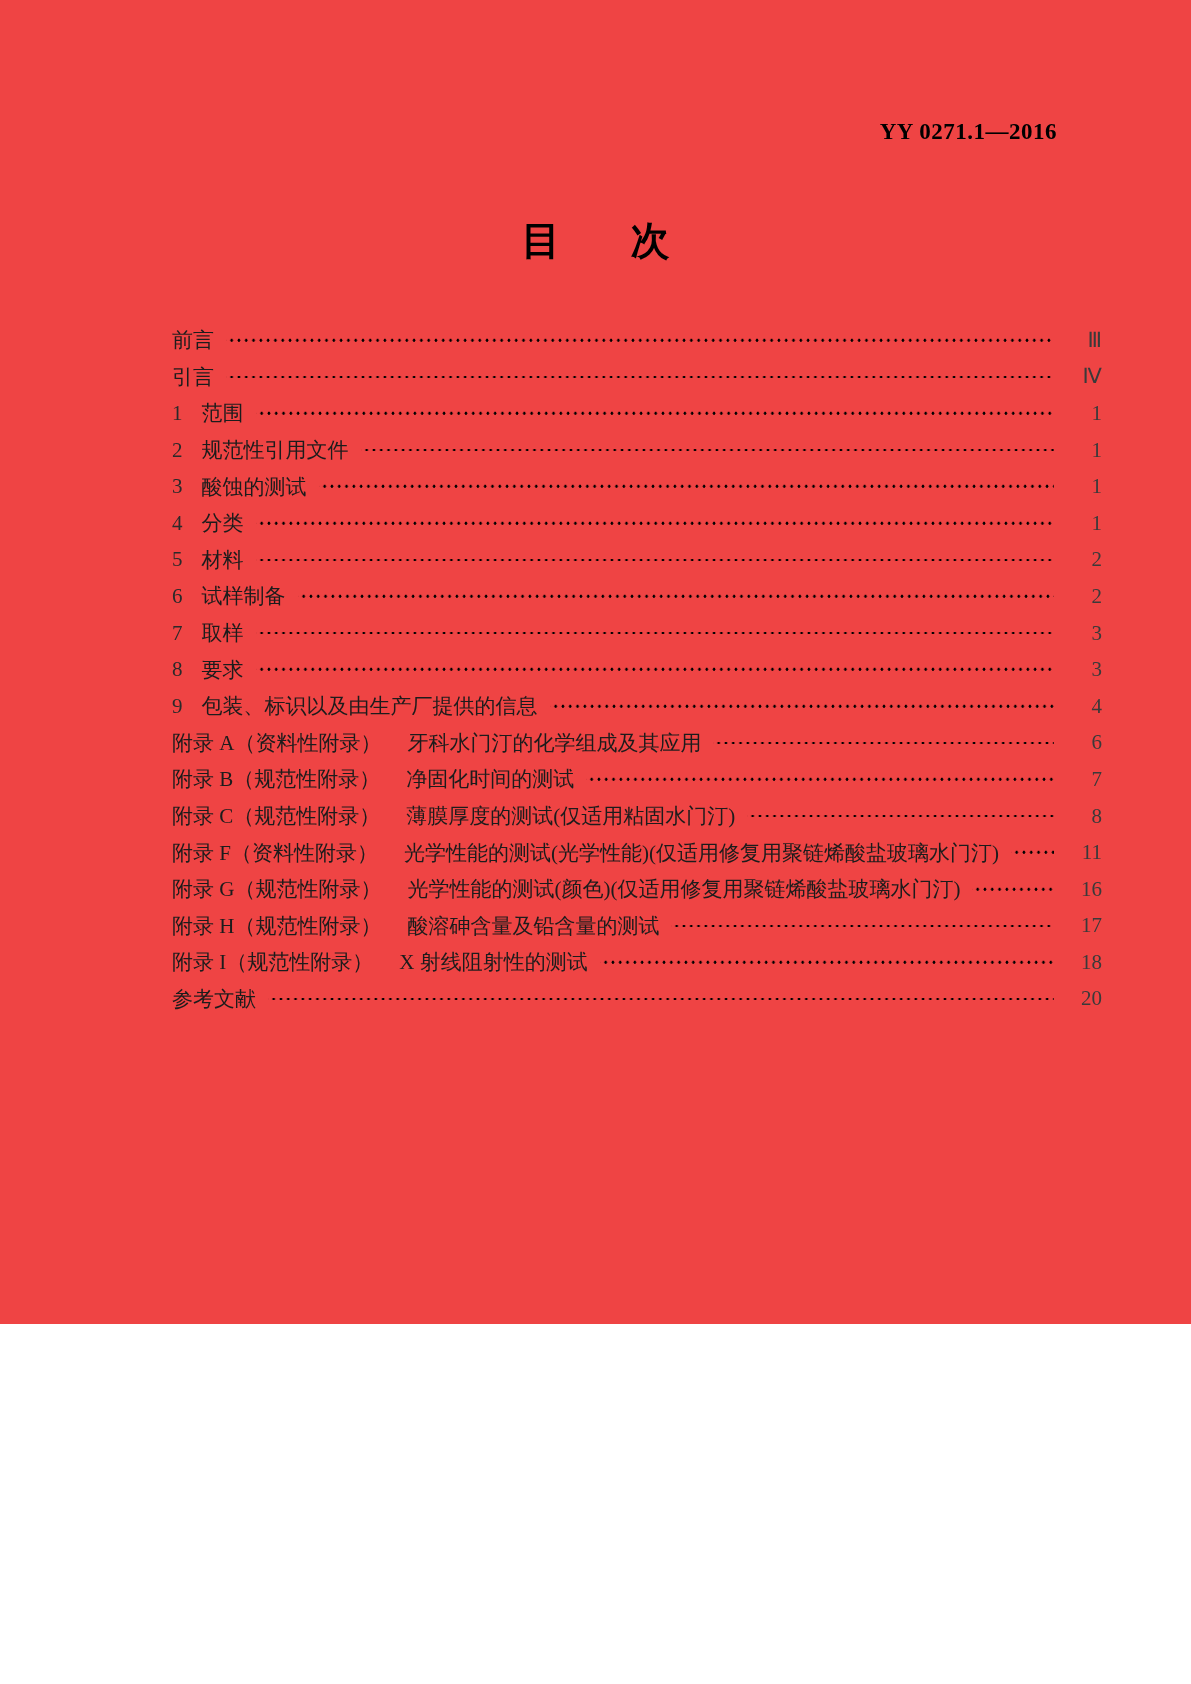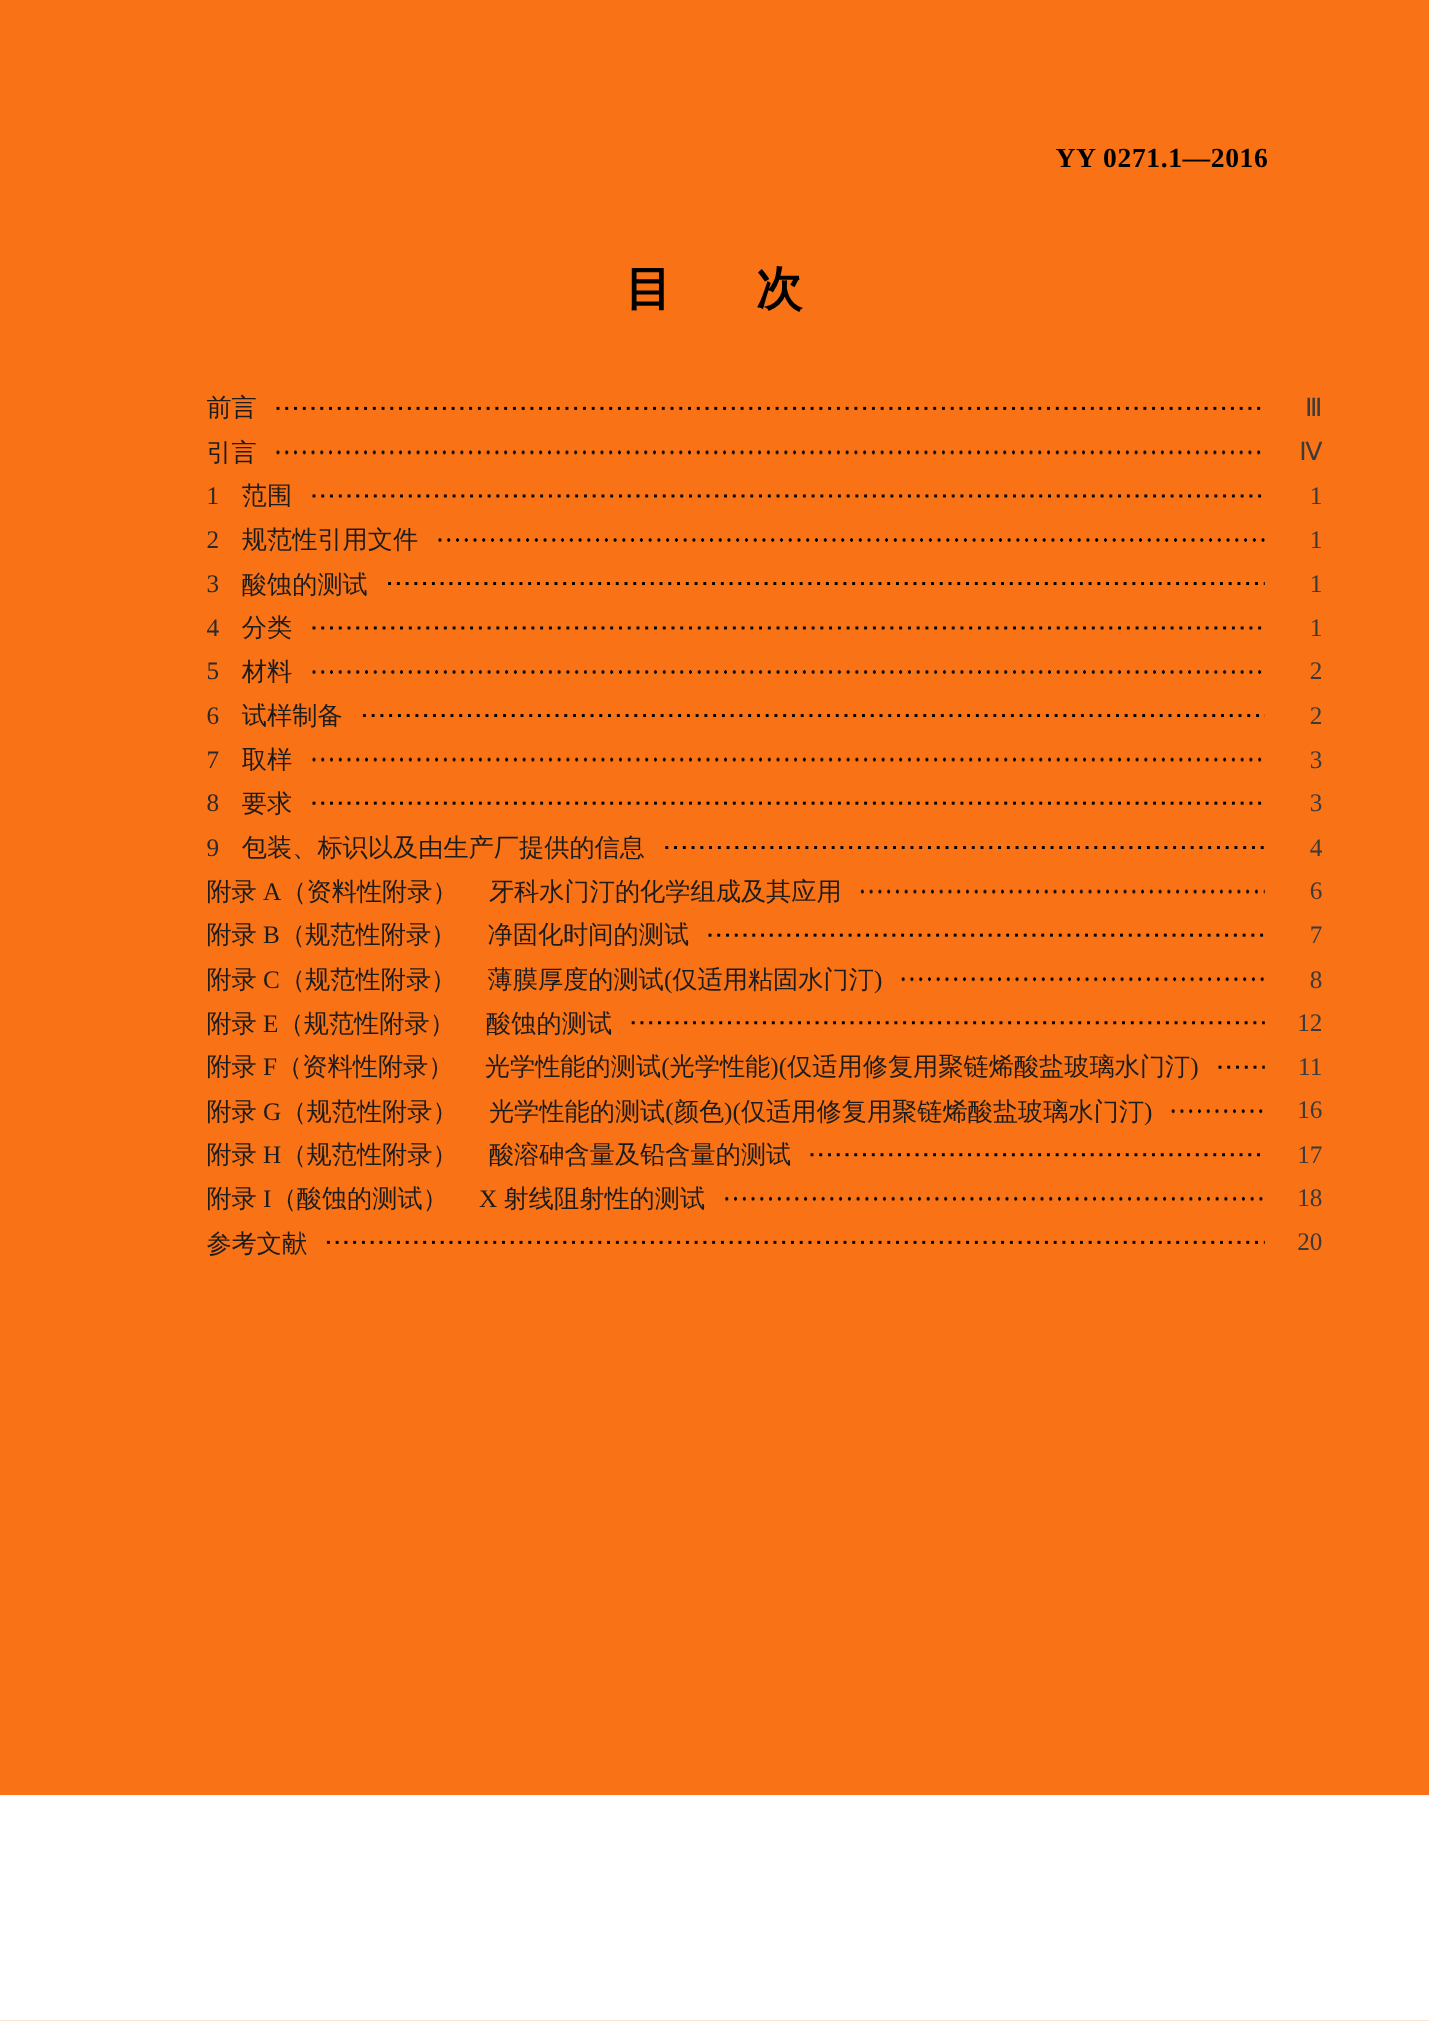--- a/index.html
+++ b/index.html
@@ -1,20 +1,20 @@
 <!DOCTYPE html>
 <html><head>
 <meta charset="utf-8">
 <style>
   html, body { margin: 0; padding: 0; background: #ffffff; }
   .page {
     position: relative;
     width: 1191px;
-    height: 1496px;
-    background: #f97316;
+    height: 1324px;
+    background: #ef4444;
     font-family: "Liberation Serif", serif;
     color: #1c1c1c;
     overflow: hidden;
   }
   .doc-header {
     position: absolute;
     top: 119px;
     right: 134px;
     font-size: 23px;
     font-weight: bold;
@@ -200,27 +200,20 @@
 
     <div class="toc-row">
 
       <span class="toc-section">附录 C（规范性附录）</span>
       <span class="toc-title">薄膜厚度的测试(仅适用粘固水门汀)</span>
       <span class="dot-leader"></span>
       <span class="toc-page">8</span>
     </div>
 
 
-    <div class="toc-row">
-
-      <span class="toc-section">附录 E（规范性附录）</span>
-      <span class="toc-title">酸蚀的测试</span>
-      <span class="dot-leader"></span>
-      <span class="toc-page">12</span>
-    </div>
 
     <div class="toc-row">
 
       <span class="toc-section">附录 F（资料性附录）</span>
       <span class="toc-title">光学性能的测试(光学性能)(仅适用修复用聚链烯酸盐玻璃水门汀)</span>
       <span class="dot-leader"></span>
       <span class="toc-page">11</span>
     </div>
 
     <div class="toc-row">
@@ -234,21 +227,21 @@
     <div class="toc-row">
 
       <span class="toc-section">附录 H（规范性附录）</span>
       <span class="toc-title">酸溶砷含量及铅含量的测试</span>
       <span class="dot-leader"></span>
       <span class="toc-page">17</span>
     </div>
 
     <div class="toc-row">
 
-      <span class="toc-section">附录 I（酸蚀的测试）</span>
+      <span class="toc-section">附录 I（规范性附录）</span>
       <span class="toc-title">X 射线阻射性的测试</span>
       <span class="dot-leader"></span>
       <span class="toc-page">18</span>
     </div>
 
     <div class="toc-row">
 
       <span class="toc-title">参考文献</span>
       <span class="dot-leader"></span>
       <span class="toc-page">20</span>

